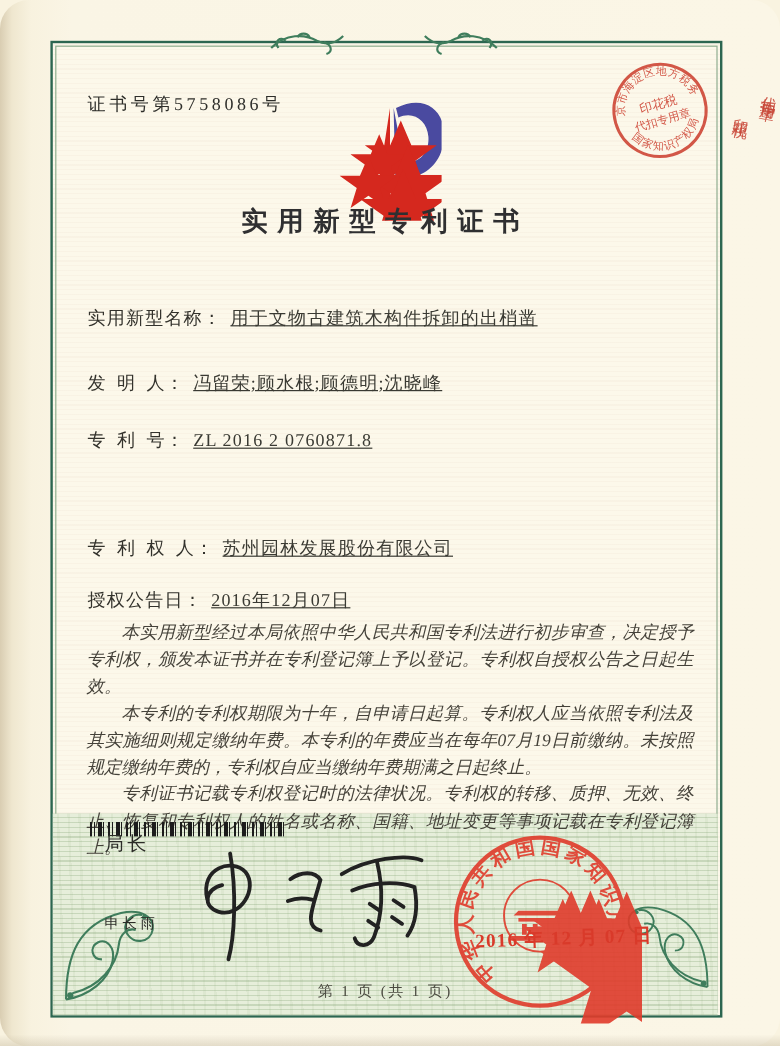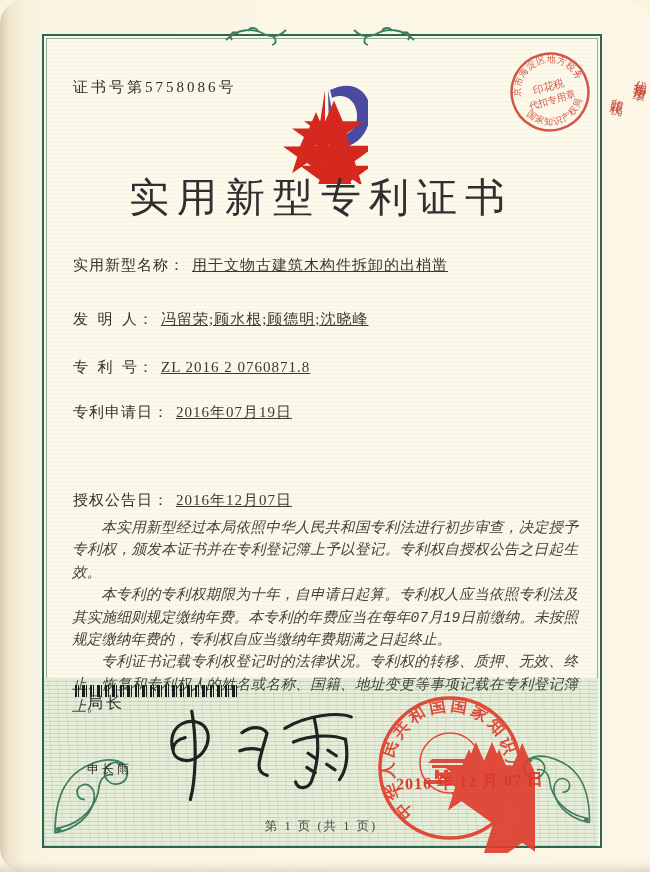--- a/index.html
+++ b/index.html
@@ -11,27 +11,27 @@
   .frame{position:absolute;left:42px;top:34px;width:556px;height:810px;
     border:2px solid #2c6650;background:#fcf8ea;
     background-image:repeating-linear-gradient(0deg,rgba(205,170,150,.07) 0 1px,transparent 1px 4px);}
   .frame .innerline{position:absolute;inset:2px;border:1px solid #8fae8f;pointer-events:none;}
   .green-zone{position:absolute;left:44px;top:678px;width:554px;height:168px;
     background-color:#e6eeda;
     background-image:repeating-linear-gradient(0deg,rgba(120,155,105,.28) 0 1px,transparent 1px 4px),
       repeating-linear-gradient(88deg,rgba(140,170,120,.10) 0 2px,transparent 2px 9px);}
   .cert-no{position:absolute;left:73px;top:78px;font-size:15px;letter-spacing:3px;color:#2e2e2a;}
   .title{position:absolute;left:44px;top:170px;width:554px;text-align:center;
-    font-size:40px;font-weight:normal;letter-spacing:8px;color:#2f2f31;}
+    font-size:22px;font-weight:bold;letter-spacing:8px;color:#2f2f31;}
   .field{position:absolute;left:73px;font-size:15px;color:#33322c;white-space:nowrap;}
   .field .flabel{letter-spacing:1px;}
   .field .fvalue{margin-left:7px;letter-spacing:1px;color:#3a3a33;text-decoration:underline;}
   .paras{position:absolute;left:72px;top:517px;width:506px;font-size:14.6px;line-height:22.4px;
     color:#45423a;font-style:italic;text-align:justify;}
-  .paras p{margin:0;text-indent:2em;font-family:Liberation Mono, monospace;}
+  .paras p{margin:0;text-indent:2em;}
   .barcode{position:absolute;left:75px;top:685px;width:163px;height:12px;
     background:repeating-linear-gradient(90deg,#1c1c1c 0 2px,transparent 2px 3px,#1c1c1c 3px 4px,
       transparent 4px 7px,#1c1c1c 7px 10px,transparent 10px 11px,#1c1c1c 11px 12px,transparent 12px 15px);}
   .signer-title{position:absolute;left:87px;top:693px;font-size:16px;letter-spacing:3px;color:#2c2c28;}
   .signer-name{position:absolute;left:87px;top:761px;font-size:12px;letter-spacing:3px;color:#2c2c28;}
   .signature{position:absolute;left:148px;top:700px;transform:rotate(-3deg);}
   .tax-stamp{position:absolute;left:502px;top:44px;transform:rotate(-16deg);opacity:.92;}
   .official-seal{position:absolute;left:365px;top:683px;opacity:.9;}
   .seal-date{position:absolute;left:396px;top:772px;font-size:16px;font-weight:bold;color:#d93a2a;
     letter-spacing:1px;transform:rotate(-2deg);white-space:nowrap;}
@@ -132,22 +132,22 @@
 
   <div class="field" style="top:256px">
     <span class="flabel">实用新型名称：</span><span class="fvalue">用于文物古建筑木构件拆卸的出梢凿</span>
   </div>
   <div class="field" style="top:310px">
     <span class="flabel">发 明 人：</span><span class="fvalue">冯留荣;顾水根;顾德明;沈晓峰</span>
   </div>
   <div class="field" style="top:358px">
     <span class="flabel">专 利 号：</span><span class="fvalue">ZL 2016 2 0760871.8</span>
   </div>
-  <div class="field" style="top:403px">
-    <span class="flabel">专利申请日：</span><span class="fvalue">2016年07月19日</span>
+  <div class="field" style="top:448px">
+    <span class="flabel">专 利 权 人：</span><span class="fvalue">苏州园林发展股份有限公司</span>
   </div>
   <div class="field" style="top:491px">
     <span class="flabel">授权公告日：</span><span class="fvalue">2016年12月07日</span>
   </div>
 
   <div class="paras">
     <p>本实用新型经过本局依照中华人民共和国专利法进行初步审查，决定授予专利权，颁发本证书并在专利登记簿上予以登记。专利权自授权公告之日起生效。</p>
     <p>本专利的专利权期限为十年，自申请日起算。专利权人应当依照专利法及其实施细则规定缴纳年费。本专利的年费应当在每年07月19日前缴纳。未按照规定缴纳年费的，专利权自应当缴纳年费期满之日起终止。</p>
     <p>专利证书记载专利权登记时的法律状况。专利权的转移、质押、无效、终止、恢复和专利权人的姓名或名称、国籍、地址变更等事项记载在专利登记簿上。</p>
   </div>

